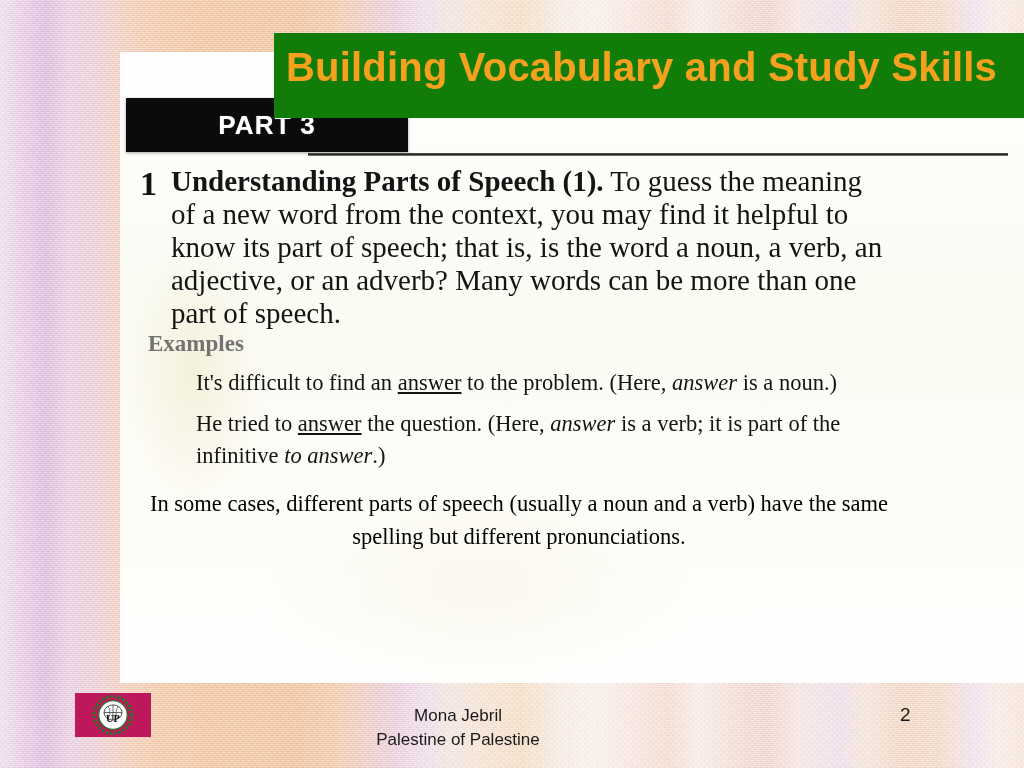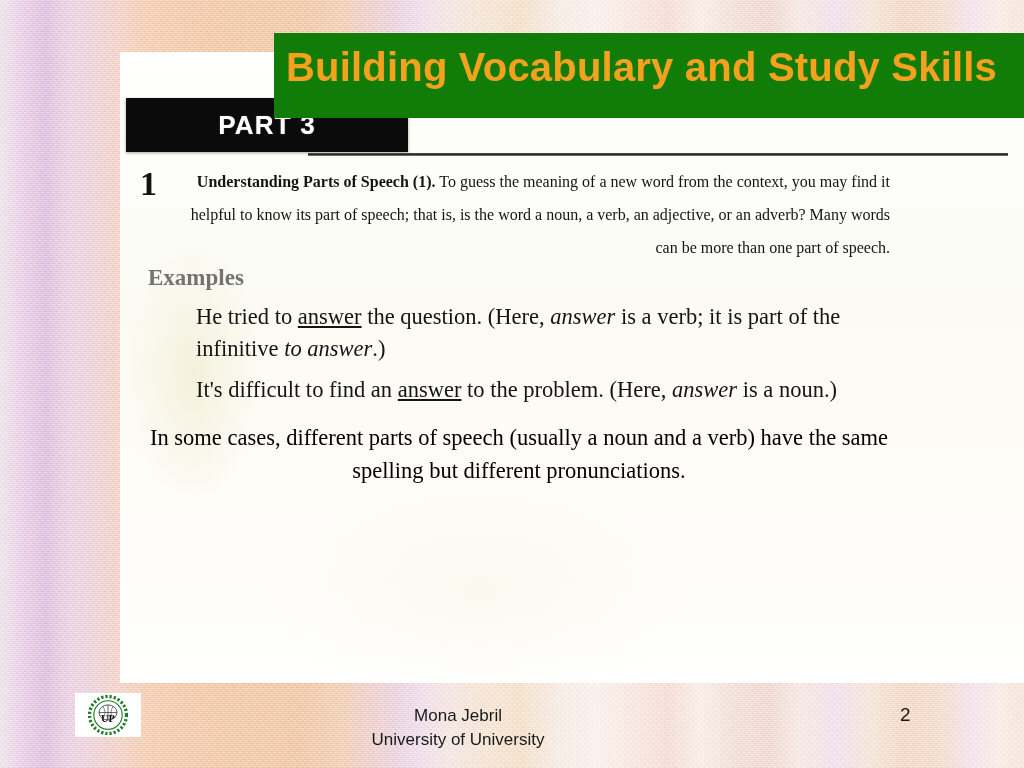--- a/index.html
+++ b/index.html
@@ -189,23 +189,23 @@
   .item-number {
     font-family: "Liberation Serif", serif;
     font-weight: bold;
     font-size: 34px;
     line-height: 34px;
     color: #111;
     flex: 0 0 auto;
     padding-top: 2px;
   }
   .item-para {
-    font-size: 16px;
+    font-size: 29px;
     line-height: 33px;
-    text-align: right;
+    text-align: left;
     font-family: "Liberation Serif", serif;
     color: #141414;
   }
   .item-para b {
     font-weight: bold;
   }
 
   .examples-heading {
     font-family: "Liberation Serif", serif;
     font-weight: bold;
@@ -234,23 +234,23 @@
     line-height: 33px;
     color: #000000;
     text-align: center;
   }
 
   
   .logo-box {
     position: absolute;
     left: 75px;
     top: 693px;
-    width: 66px;
+    width: 76px;
     height: 44px;
-    background: #ffffff;
+    background: #be185d;
     display: flex;
     align-items: center;
     justify-content: center;
   }
   .footer-center {
     position: absolute;
     left: 0;
     top: 704px;
     width: 916px;
     text-align: center;
@@ -299,25 +299,25 @@
     <div class="item-row">
       <div class="item-number">1</div>
       <div class="item-para">
         <b>Understanding Parts of Speech (1).</b><span> To guess the meaning of a new word from the context, you may find it helpful to know its part of speech; that is, is the word a noun, a verb, an adjective, or an adverb? Many words can be more than one part of speech.</span>
       </div>
     </div>
 
     <div class="examples-heading">Examples</div>
 
     <div class="example-line">
+      <span>It's difficult to find an </span><u>answer</u><span> to the problem. (Here, </span><i>answer</i><span> is a noun.)</span>
+    </div>
+
+    <div class="example-line">
       <span>He tried to </span><u>answer</u><span> the question. (Here, </span><i>answer</i><span> is a verb; it is part of the infinitive </span><i>to answer</i><span>.)</span>
-    </div>
-
-    <div class="example-line">
-      <span>It's difficult to find an </span><u>answer</u><span> to the problem. (Here, </span><i>answer</i><span> is a noun.)</span>
     </div>
 
     <div class="closing-para">In some cases, different parts of speech (usually a noun and a verb) have the same spelling but different pronunciations.</div>
   </div>
 
   <div class="logo-box">
     <svg width="50" height="40" viewBox="0 0 50 40">
 
       <g fill="#1E7A24">
         <circle cx="25" cy="20" r="18.5" fill="none" stroke="#1E7A24" stroke-width="3.2" stroke-dasharray="2.2 2.0"></circle>
@@ -332,18 +332,18 @@
 
       <text x="25" y="27.4" text-anchor="middle" font-family="Liberation Serif, serif" font-size="10.5" font-weight="bold" fill="#111111">UP</text>
 
       <path id="arcpath" d="M13 26 A13 13 0 0 0 37 26" fill="none" stroke="none"></path>
       <path d="M13.5 27.8 A13 13 0 0 0 36.5 27.8" fill="none" stroke="#1E7A24" stroke-width="0.9" stroke-dasharray="1 1.2"></path>
     </svg>
   </div>
 
   <div class="footer-center">
     <div>Mona Jebril</div>
-    <div>University of University</div>
+    <div>Palestine of Palestine</div>
   </div>
 
   <div class="page-number">2</div>
 
 </div>
 
 </body></html>

